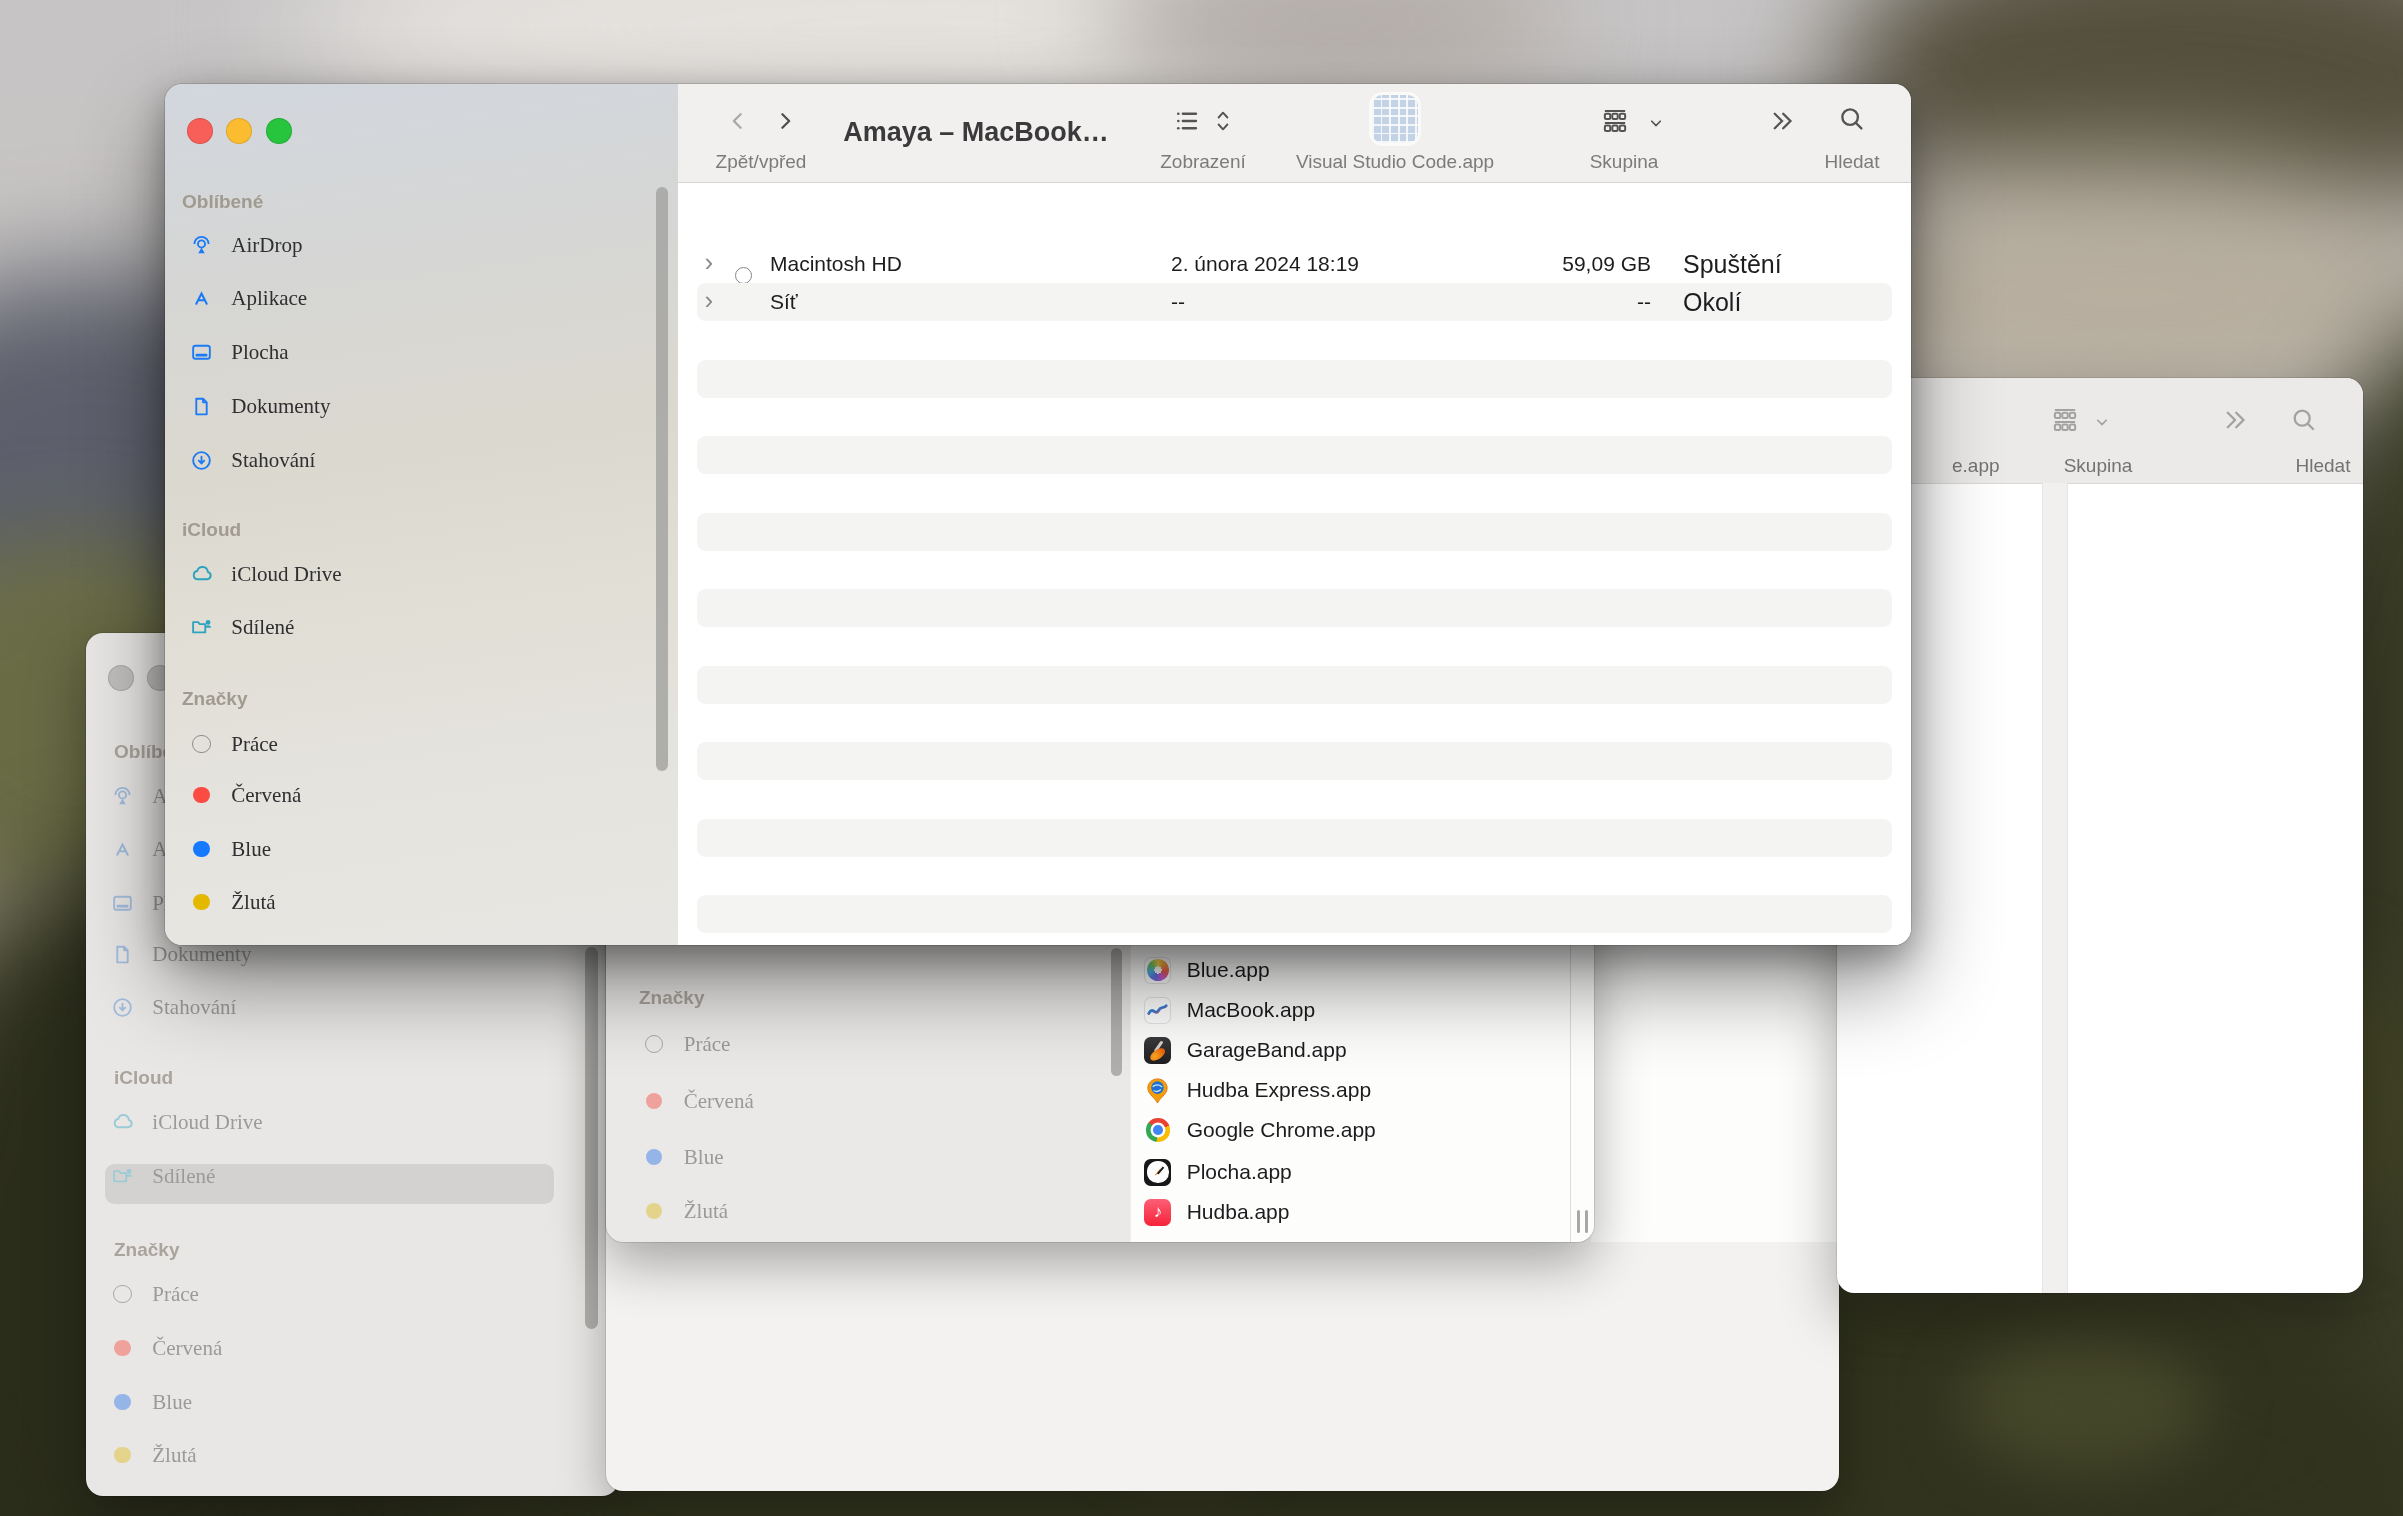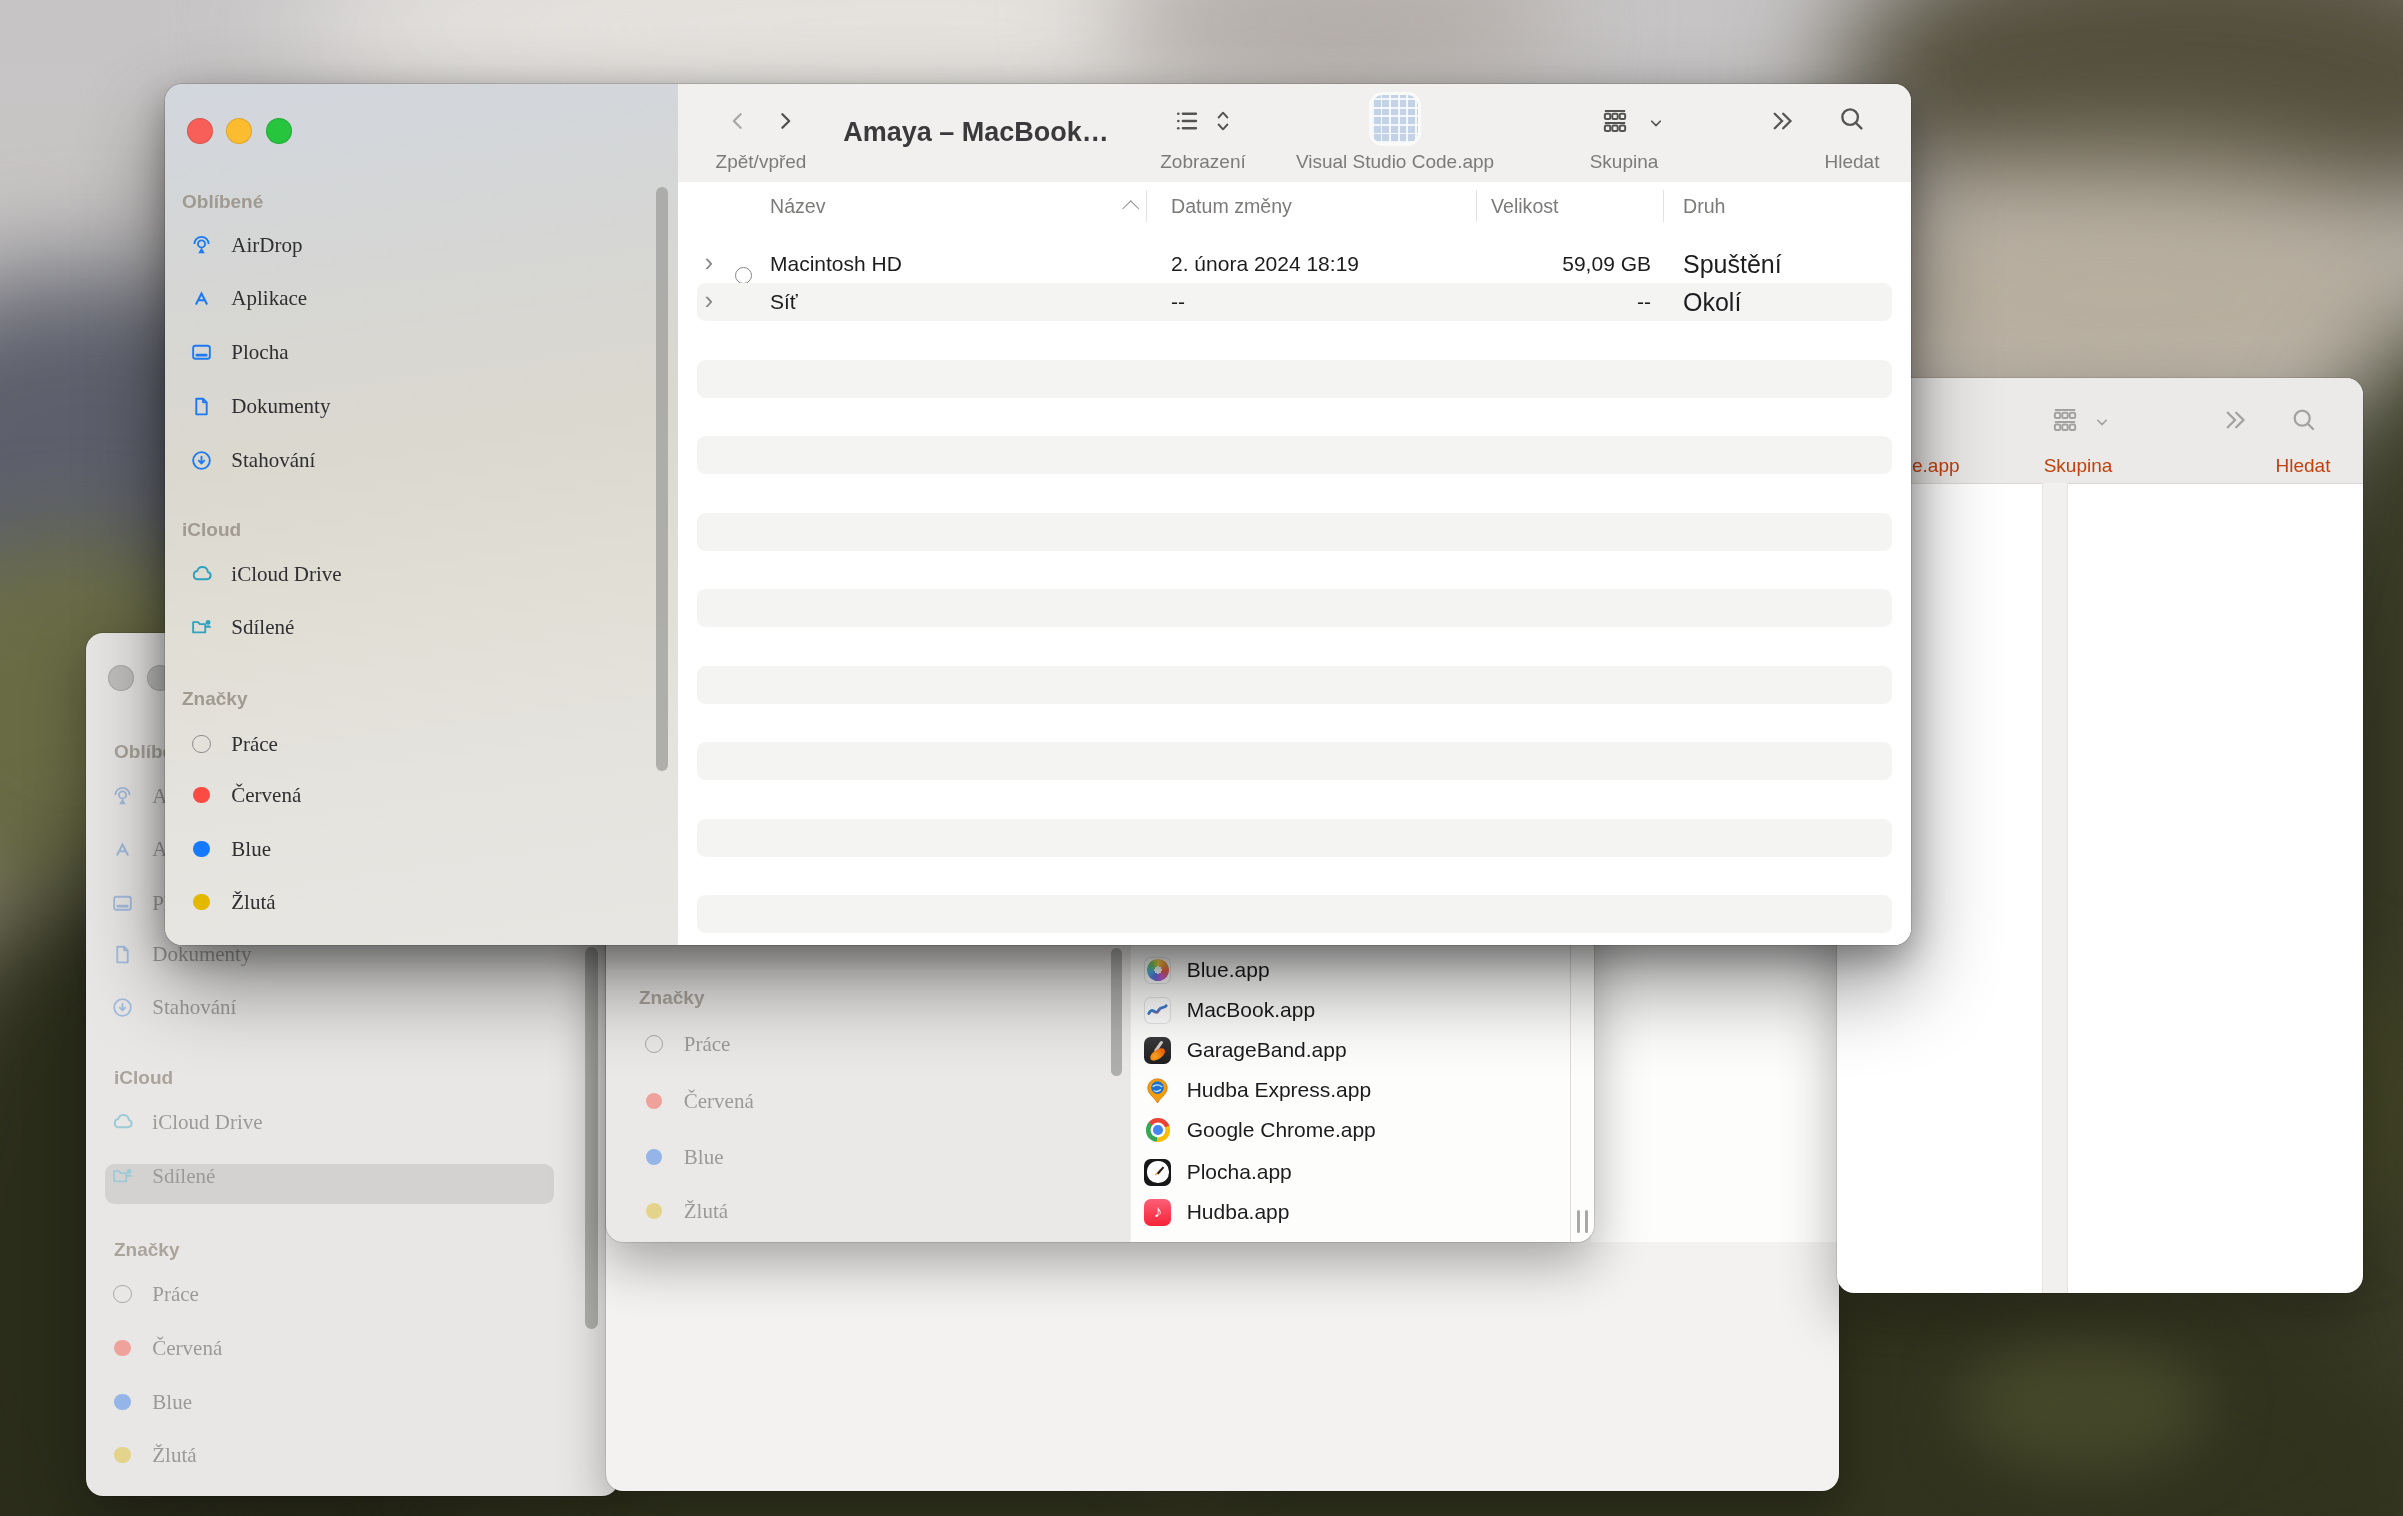--- a/index.html
+++ b/index.html
@@ -112,21 +112,21 @@
   .ai-hodiny{background:#17171a;}
   .ai-hodiny:before{content:"";position:absolute;inset:2.9px;border-radius:50%;background:#fdfdfd;}
   .ai-hodiny:after{content:"";position:absolute;left:12.4px;top:6.7px;width:1.9px;height:8.6px;background:#1c1c1e;transform-origin:bottom;transform:rotate(40deg);box-shadow:-1px 2.9px 0 -0.5px #f57c00;}
   .ai-hudba{background:linear-gradient(180deg,#fc5f76,#f62339);display:flex;align-items:center;justify-content:center;color:#fff;font-size:17px;font-weight:700;}
 
   
   .win-e{left:1837px;top:378px;width:526px;height:915px;border-radius:17px;overflow:hidden;background:#fff;
     box-shadow:0 0 0 1px rgba(0,0,0,.10),0 23px 57px rgba(0,0,0,.32);}
   .e-toolbar{position:absolute;left:0;top:0;right:0;height:105px;background:#ebeae8;border-bottom:1px solid #d9d8d6;color:#a3a2a0;}
   .e-toolbar .tb-ic{color:#a3a2a0;}
-  .e-toolbar .tb-lbl{color:#c2410c;}
+  .e-toolbar .tb-lbl{color:#737373;padding-left:40px;}
   .e-strip{position:absolute;left:205px;top:105px;bottom:0;width:24px;background:#f1f0ee;border-left:1px solid #e6e5e3;border-right:1px solid #e6e5e3;}
 </style>
 </head>
 <body>
 
 <div class="screen">
 
   <div class="wp"></div>
   <div class="blob b-cloud"></div>
   <div class="blob b-cloud2"></div>
@@ -517,30 +517,20 @@
           </span>
         <span class="tb-ic" style="left:1174px;top:35px;">
             <svg width="30" height="30" viewBox="0 0 24 24" fill="none" stroke="currentColor" stroke-width="1.9" stroke-linecap="round">
               <circle cx="10.5" cy="10.5" r="6.2"></circle>
               <path d="M15.2 15.2 19.5 19.5"></path>
             </svg>
           </span>
         <span class="tb-lbl" style="left:1174px;top:78px;">Hledat</span>
       </div>
 
-      <div class="a-cols">
-        <span class="col-lbl" style="left:92px">Název</span>
-        <span class="sort-caret" style="left:447px"></span>
-        <span class="col-div" style="left:468px"></span>
-        <span class="col-lbl" style="left:493px">Datum změny</span>
-        <span class="col-div" style="left:798px"></span>
-        <span class="col-lbl" style="left:813px">Velikost</span>
-        <span class="col-div" style="left:985px"></span>
-        <span class="col-lbl" style="left:1005px">Druh</span>
-      </div>
 
       <div class="a-body">
         <div class="frow" style="top:16.3px">
           <span class="disc">›</span>
           <span class="fic"><span class="hd-icon"></span></span>
           <span class="fname">Macintosh HD</span>
           <span class="fdate">2. února 2024 18:19</span>
           <span class="fsize">59,09 GB</span>
           <span class="fkind">Spuštění</span>
         </div>

